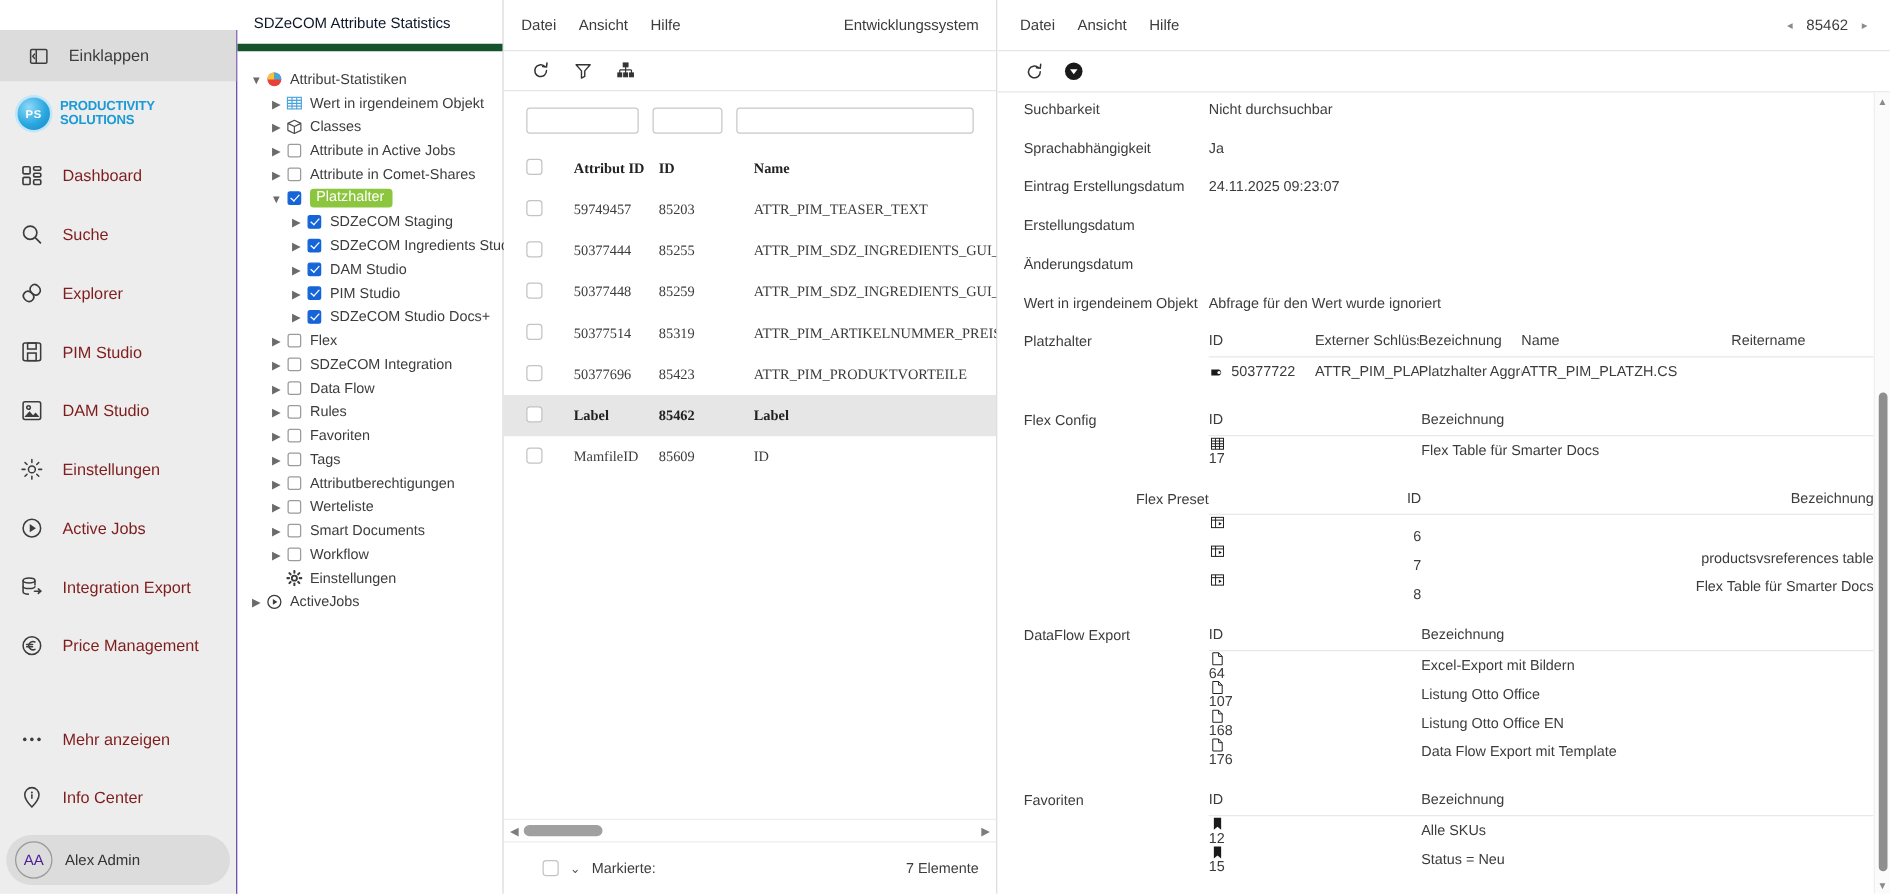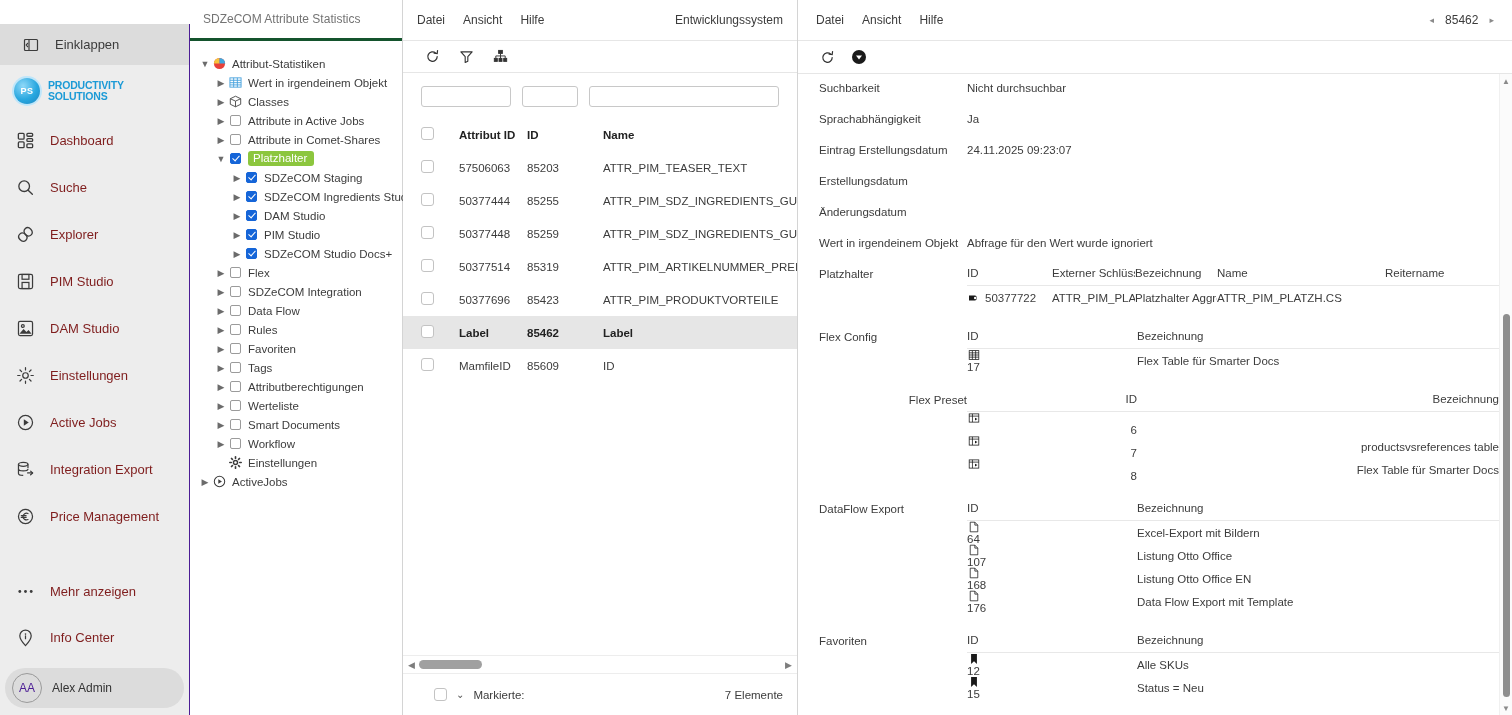--- a/index.html
+++ b/index.html
@@ -73,22 +73,22 @@
   }
 
   
   .tree-panel {
     width: 213px; flex: 0 0 213px; height: 715px;
     background: #ffffff; border-right: 1px solid #d4d4d4;
     position: relative;
   }
   .tree-title {
     height: 41px; display: flex; align-items: center;
-    padding-left: 13px; font-size: 12px; color: #737373;
-    border-bottom: 3px solid #14532d;
+    padding-left: 13px; font-size: 12px; color: #0f172a;
+    border-bottom: 6px solid #14532d;
   }
   .tree-body { padding-top: 13px; }
   .tnode {
     display: flex; align-items: center; height: 19px;
     font-size: 11.5px; color: #3c3c3c; cursor: pointer; white-space: nowrap;
   }
   .twist {
     width: 14px; flex: 0 0 14px; display: flex; align-items: center; justify-content: center;
     color: #6b6b6b; font-size: 9px;
   }
@@ -130,21 +130,21 @@
   .tbtn { width: 18px; height: 18px; display:flex; align-items:center; justify-content:center; cursor:pointer; }
   .filters { display: flex; gap: 11px; padding: 13px 18px 11px 18px; }
   .finput {
     height: 21px; border: 1px solid #c8c8c8; border-radius: 3px;
     background: #fff; font-size: 11px; padding: 0 5px; color: #333;
     font-family: "Liberation Sans", sans-serif;
   }
   .f1 { width: 90px; } .f2 { width: 56px; } .f3 { width: 215px; }
   .grid-head, .grid-row {
     display: flex; align-items: center; height: 33px;
-    font-size: 11.5px; padding-left: 18px;
+    font-size: 11.5px; padding-left: 18px; font-family: Liberation Serif, serif;
   }
   .grid-head { font-weight: bold; color: #222; }
   .grid-row { color: #3c3c3c; cursor: pointer; }
   .grid-row.sel { background: #e6e6e6; font-weight: bold; color: #222; }
   .gcb { width: 38px; flex: 0 0 38px; }
   .cb2 { width: 13px; height: 13px; border: 1px solid #c3c3c3; border-radius: 3px; background: #fff; display: inline-block; }
   .c-attr { width: 68px; flex: 0 0 68px; }
   .c-id { width: 76px; flex: 0 0 76px; }
   .c-name { flex: 1 1 auto; overflow: hidden; white-space: nowrap; }
   .hscroll {
@@ -595,21 +595,21 @@
     <div class="grid-head">
       <span class="gcb"><span class="cb2"></span></span>
       <span class="c-attr">Attribut ID</span>
       <span class="c-id">ID</span>
       <span class="c-name">Name</span>
     </div>
 
     <div id="grid-rows">
         <div class="grid-row">
           <span class="gcb"><span class="cb2"></span></span>
-          <span class="c-attr">57506063</span>
+          <span class="c-attr">59749457</span>
           <span class="c-id">85203</span>
           <span class="c-name">ATTR_PIM_TEASER_TEXT</span>
         </div>
         <div class="grid-row">
           <span class="gcb"><span class="cb2"></span></span>
           <span class="c-attr">50377444</span>
           <span class="c-id">85255</span>
           <span class="c-name">ATTR_PIM_SDZ_INGREDIENTS_GUI_EDIT_PRO...</span>
         </div>
         <div class="grid-row">

